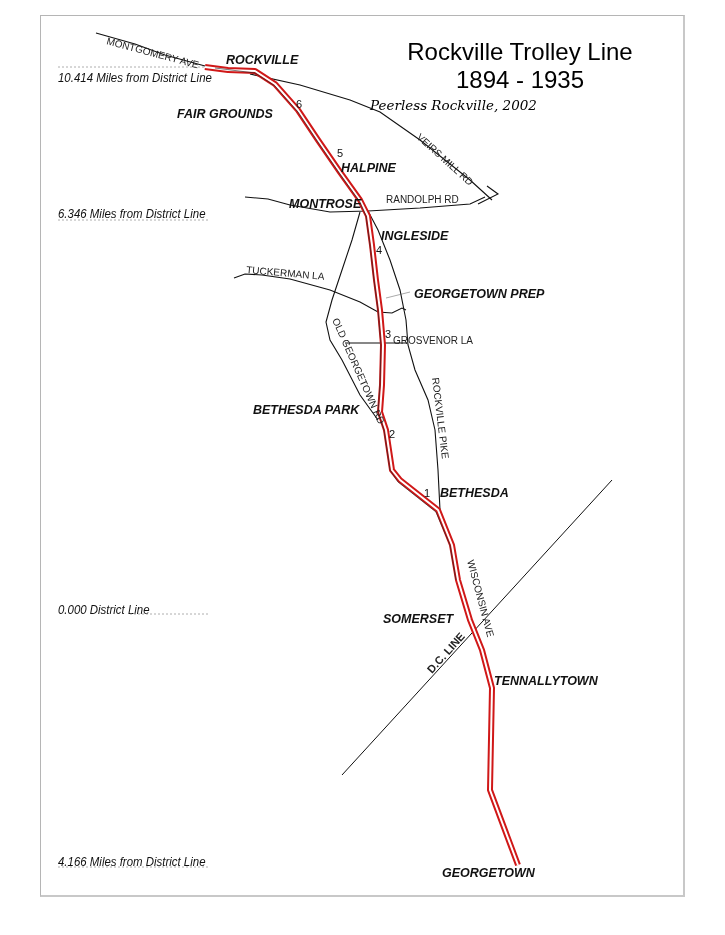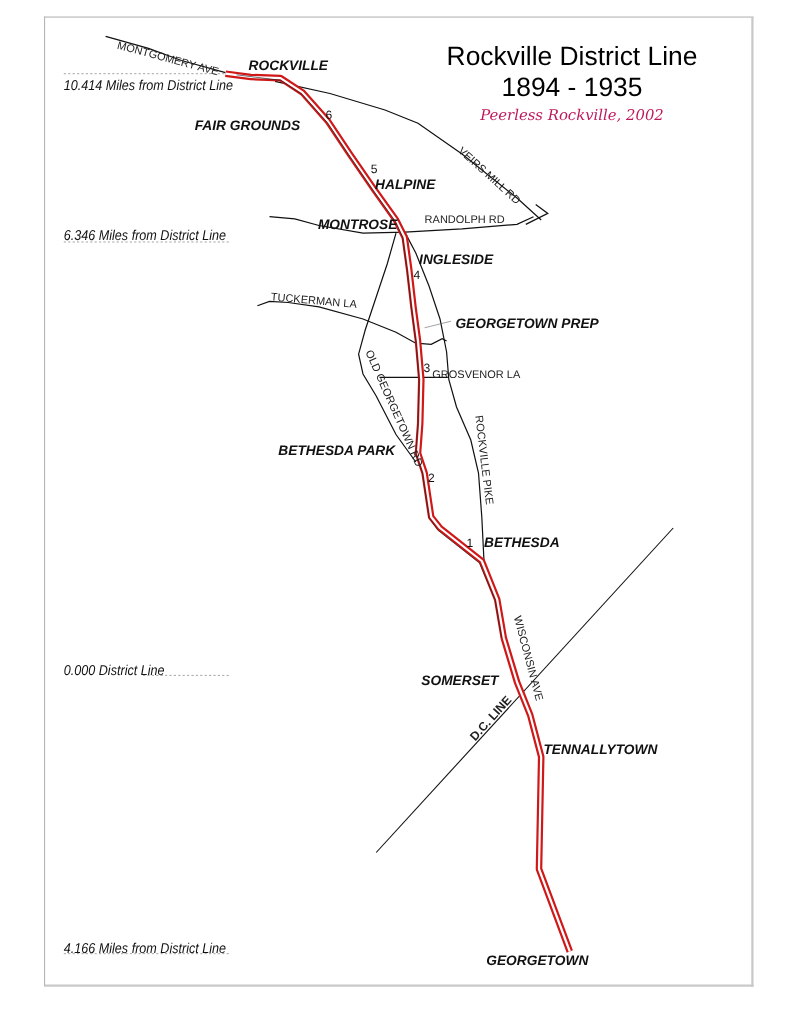--- a/index.html
+++ b/index.html
@@ -1,34 +1,34 @@
 <!DOCTYPE html>
 <html><head>
 <meta charset="utf-8">
 <style>
   html, body { margin:0; padding:0; background:#ffffff; }
   body { width:725px; height:935px; position:relative; overflow:hidden; font-family:"Liberation Sans", sans-serif; }
   #map { position:absolute; left:0; top:0; width:725px; height:935px; }
   .frame { position:absolute; left:40px; top:15px; width:645px; height:882px; border:1px solid #b5b5b5; border-right:2px solid #c8c8c8; border-bottom:2px solid #c8c8c8; box-sizing:border-box; }
   .title { position:absolute; left:370px; top:38px; width:300px; text-align:center; font-family:"Liberation Sans", sans-serif; font-size:24px; line-height:28px; color:#000; }
-  .subtitle { position:absolute; left:370px; top:97px; width:300px; text-align:center; font-family:"DejaVu Serif", serif; font-style:italic; font-size:13.5px; color:#be185d; }
+  .subtitle { position:absolute; left:370px; top:97px; width:300px; text-align:left; font-family:"DejaVu Serif", serif; font-style:italic; font-size:13.5px; color:#000000; }
   .mile { position:absolute; font-family:"Liberation Sans", sans-serif; font-style:italic; font-size:13px; color:#111; transform:scaleX(0.88); transform-origin:left center; white-space:nowrap; }
   svg text { font-family:"Liberation Sans", sans-serif; }
   .stn { font-weight:bold; font-style:italic; font-size:12.5px; fill:#111; }
   .road { font-size:10px; fill:#222; }
   .num { font-size:11px; fill:#111; }
 </style>
 </head>
 <body>
 
 <div id="map">
   <div class="frame"></div>
 
   <div class="title">
-    <div>Rockville District Line</div>
+    <div>Rockville Trolley Line</div>
     <div>1894 - 1935</div>
   </div>
   <div class="subtitle">Peerless Rockville, 2002</div>
 
   <div class="mile" style="left:58px; top:70px;">10.414 Miles from District Line</div>
   <div class="mile" style="left:58px; top:206px;">6.346 Miles from District Line</div>
   <div class="mile" style="left:58px; top:602px;">0.000  District Line</div>
   <div class="mile" style="left:58px; top:854px;">4.166 Miles from District Line</div>
 
   <svg width="725" height="935" viewBox="0 0 725 935" style="position:absolute;left:0;top:0;">

